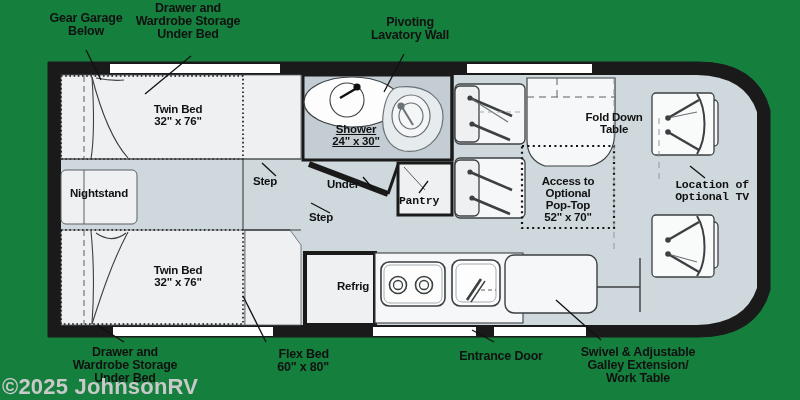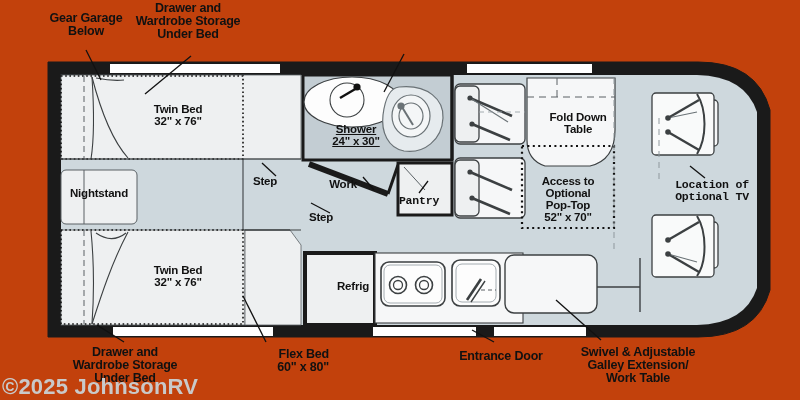--- a/index.html
+++ b/index.html
@@ -1,18 +1,18 @@
 <!DOCTYPE html>
 <html><head>
 <meta charset="utf-8">
 <style>
   html,body{margin:0;padding:0;background:#ffffff;}
   body{width:800px;height:400px;overflow:hidden;
        font-family:"Liberation Sans","DejaVu Sans",sans-serif;}
-  #stage{position:relative;width:800px;height:400px;background:#c2410c;}
+  #stage{position:relative;width:800px;height:400px;background:#15803d;}
   #stage svg{position:absolute;left:0;top:0;}
   .lbl{position:absolute;font-weight:bold;color:#111;text-align:center;
        line-height:1.03;letter-spacing:-0.2px;white-space:pre-line;}
   .lbl.out{font-size:12.5px;}
   .lbl.inr{font-size:11.5px;}
   #wm{position:absolute;left:2px;top:374px;font-size:22px;font-weight:bold;
       color:#c9c9c9;letter-spacing:0.2px;font-family:"Liberation Sans",sans-serif;}
 </style>
 </head>
 <body>
@@ -208,44 +208,46 @@
     <line x1="363" y1="177" x2="374" y2="190"></line>
     <line x1="705" y1="178" x2="690" y2="166"></line>
   </g>
 </svg>
 
 <div class="lbl out" style="left:26px;top:12px;width:120px;">Gear Garage
 Below</div>
 <div class="lbl out" style="left:112px;top:2px;width:152px;">Drawer and
 Wardrobe Storage
 Under Bed</div>
+<div class="lbl out" style="left:344px;top:16px;width:132px;">Pivoting
+Lavatory Wall</div>
 
 <div class="lbl out" style="left:49px;top:346px;width:152px;">Drawer and
 Wardrobe Storage
 Under Bed</div>
 <div class="lbl out" style="left:215px;top:348px;width:114px;text-align:right;">Flex Bed
 60" x 80"</div>
 <div class="lbl out" style="left:435px;top:350px;width:132px;">Entrance Door</div>
 <div class="lbl out" style="left:552px;top:346px;width:172px;">Swivel &amp; Adjustable
 Galley Extension/
 Work Table</div>
 
 <div class="lbl inr" style="left:130px;top:104px;width:96px;">Twin Bed
 32" x 76"</div>
 <div class="lbl inr" style="left:130px;top:265px;width:96px;">Twin Bed
 32" x 76"</div>
 <div class="lbl inr" style="left:55px;top:188px;width:88px;">Nightstand</div>
 <div class="lbl inr" style="left:308px;top:124px;width:96px;text-decoration:underline;">Shower
 24" x 30"</div>
-<div class="lbl inr" style="left:317px;top:179px;width:52px;">Work</div>
+<div class="lbl inr" style="left:317px;top:179px;width:52px;">Under</div>
 <div class="lbl inr" style="left:390px;top:195px;width:58px;font-family:Liberation Mono, monospace;">Pantry</div>
 <div class="lbl inr" style="left:240px;top:176px;width:50px;">Step</div>
 <div class="lbl inr" style="left:296px;top:212px;width:50px;">Step</div>
 <div class="lbl inr" style="left:311px;top:281px;width:58px;text-align:right;">Refrig</div>
-<div class="lbl inr" style="left:528px;top:112px;width:100px;">Fold Down
+<div class="lbl inr" style="left:528px;top:112px;width:100px;padding-left:36px;">Fold Down
 Table</div>
 <div class="lbl inr" style="left:523px;top:176px;width:90px;">Access to
 Optional
 Pop-Top
 52" x 70"</div>
 <div class="lbl inr" style="left:655px;top:179px;width:114px;font-family:Liberation Mono, monospace;">Location of
 Optional TV</div>
 
 <div id="wm">©2025 JohnsonRV</div>
 

